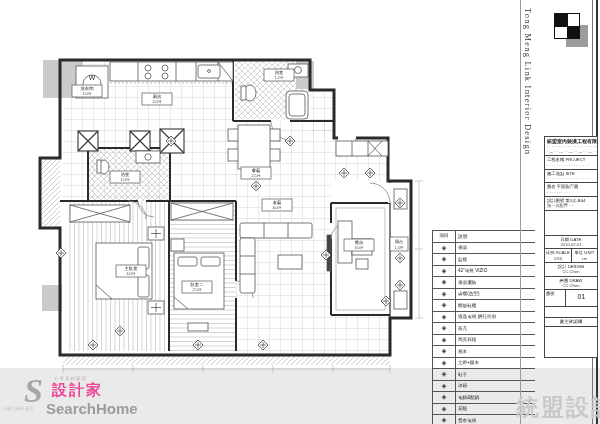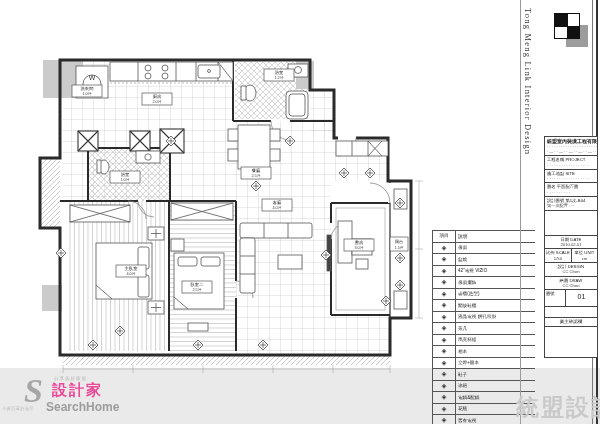--- a/index.html
+++ b/index.html
@@ -44,21 +44,21 @@
   .lg-row{display:flex;border-bottom:1px solid #555;height:10.5px;align-items:center;}
   .lg-sym{width:22px;text-align:center;border-right:1px solid #555;font-size:6.5px;line-height:10px;color:#333;height:100%;}
   .lg-txt{flex:1;padding-left:2px;font-size:4.6px;white-space:nowrap;overflow:hidden;}
   .lg-head .lg-sym,.lg-head .lg-txt{font-size:4.8px;color:#222;}
   
   .sh{left:24px;top:374px;width:130px;height:46px;z-index:3;}
   .sh-cap{left:30px;top:2px;font-size:4.5px;color:#b0b0b0;letter-spacing:1px;}
   .sh-s{left:0px;top:0px;font-family:"Liberation Serif",serif;font-style:italic;font-weight:bold;
         font-size:34px;color:#a6a6a6;line-height:1;}
   .sh-name{left:28px;top:7px;font-size:15px;font-weight:bold;color:#ec4899;letter-spacing:2px;}
-  .sh-sub{left:22px;top:26px;font-size:12px;font-weight:bold;color:#9c9c9c;}
+  .sh-sub{left:22px;top:26px;font-size:15px;font-weight:bold;color:#9c9c9c;}
   .sh-tiny{left:-22px;top:32px;font-size:4.5px;color:#bdbdbd;white-space:nowrap;}
   
   .wm{left:516px;top:392px;width:86px;overflow:hidden;font-size:23px;font-weight:bold;
       color:#c9c9c9;letter-spacing:2px;white-space:nowrap;z-index:4;}
   .plan{left:38px;top:53px;z-index:1;}
   .dots{letter-spacing:1px;}
 </style>
 </head>
 <body>
 

